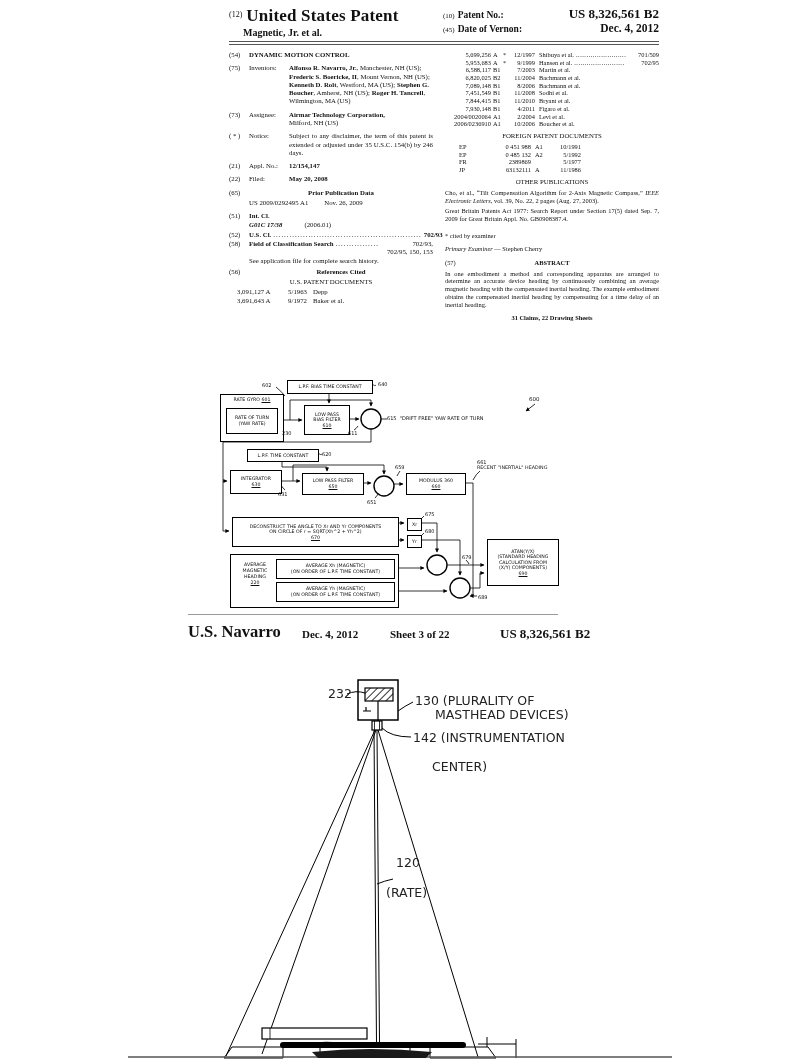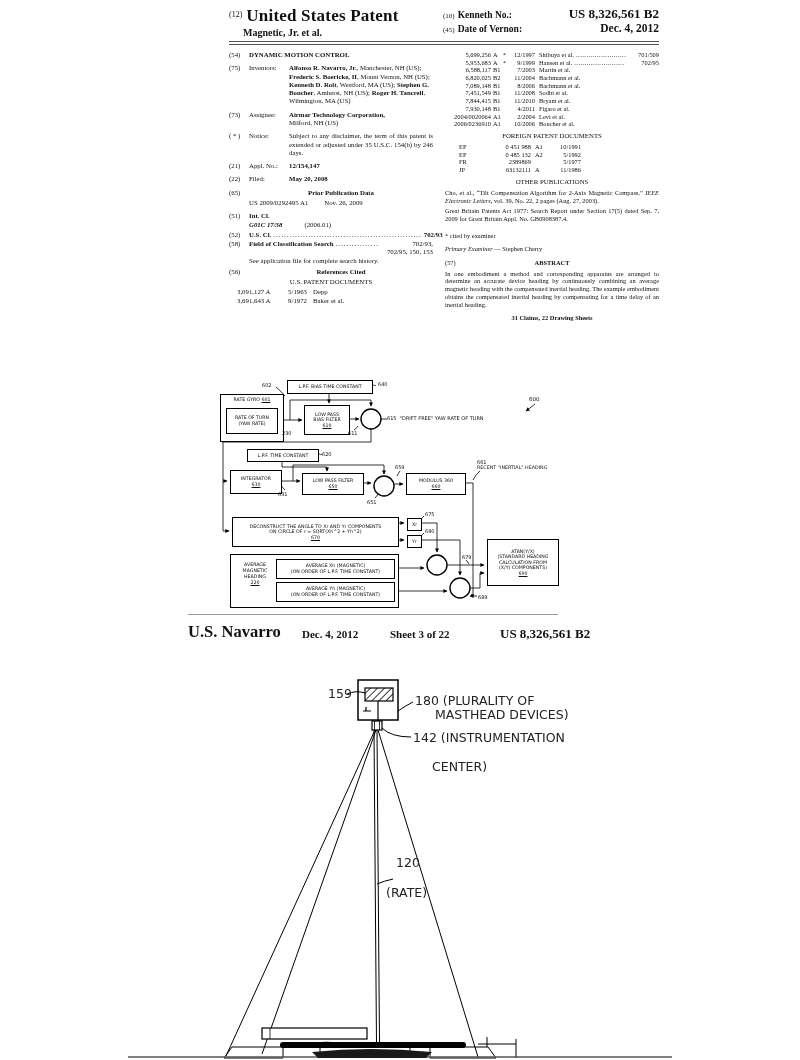--- a/index.html
+++ b/index.html
@@ -76,21 +76,21 @@
     <div class="p1-header">
       <div>
         <div>
           <span class="h-num">(12)</span><span class="h-title">United States Patent</span>
         </div>
         <div class="h-authors">Magnetic, Jr. et al.</div>
       </div>
       <div class="h-right">
         <div class="h-r-row">
           <span class="h-num2">(10)</span>
-          <span class="h-r-label">Kenneth No.:</span>
+          <span class="h-r-label">Patent No.:</span>
           <span class="h-r-val1">US 8,326,561 B2</span>
         </div>
         <div class="h-r-row">
           <span class="h-num2">(45)</span>
           <span class="h-r-label">Date of Vernon:</span>
           <span class="h-r-val2">Dec. 4, 2012</span>
         </div>
       </div>
     </div>
     <div class="h-rule"></div>
@@ -516,22 +516,22 @@
         <path d="M166,392 Q205,383 248,391" stroke-width="1"></path>
         <polygon points="104,403 112,392 163,392 163,403" stroke-width="1"></polygon>
         <path d="M163,392 H310 M200,392 V403 M290,392 V403" stroke-width="1"></path>
         <polygon points="310,392 368,392 376,403 310,403" stroke-width="1"></polygon>
         <path d="M358,389 H396 M367,382 V392 M396,384 V403" stroke-width="1"></path>
         <path d="M8,402 H552" stroke="#555" stroke-width="1.3"></path>
       </g>
       <rect x="160" y="387" width="186" height="6" rx="3" fill="#000"></rect>
       <path d="M192,397 Q250,391 312,397 L306,403 L198,403 Z" fill="#1a1a1a"></path>
     </svg>
-    <div class="fig-lbl" style="left:208px;top:31px">159</div>
-    <div class="fig-lbl" style="left:295px;top:38px">180 (PLURALITY OF</div>
+    <div class="fig-lbl" style="left:208px;top:31px">232</div>
+    <div class="fig-lbl" style="left:295px;top:38px">130 (PLURALITY OF</div>
     <div class="fig-lbl" style="left:315px;top:52px">MASTHEAD DEVICES)</div>
     <div class="fig-lbl" style="left:293px;top:75px">142 (INSTRUMENTATION</div>
     <div class="fig-lbl" style="left:312px;top:104px">CENTER)</div>
     <div class="fig-lbl" style="left:276px;top:200px">120</div>
     <div class="fig-lbl" style="left:266px;top:230px">(RATE)</div>
   </div>
 
 </div>
 
 </body></html>

